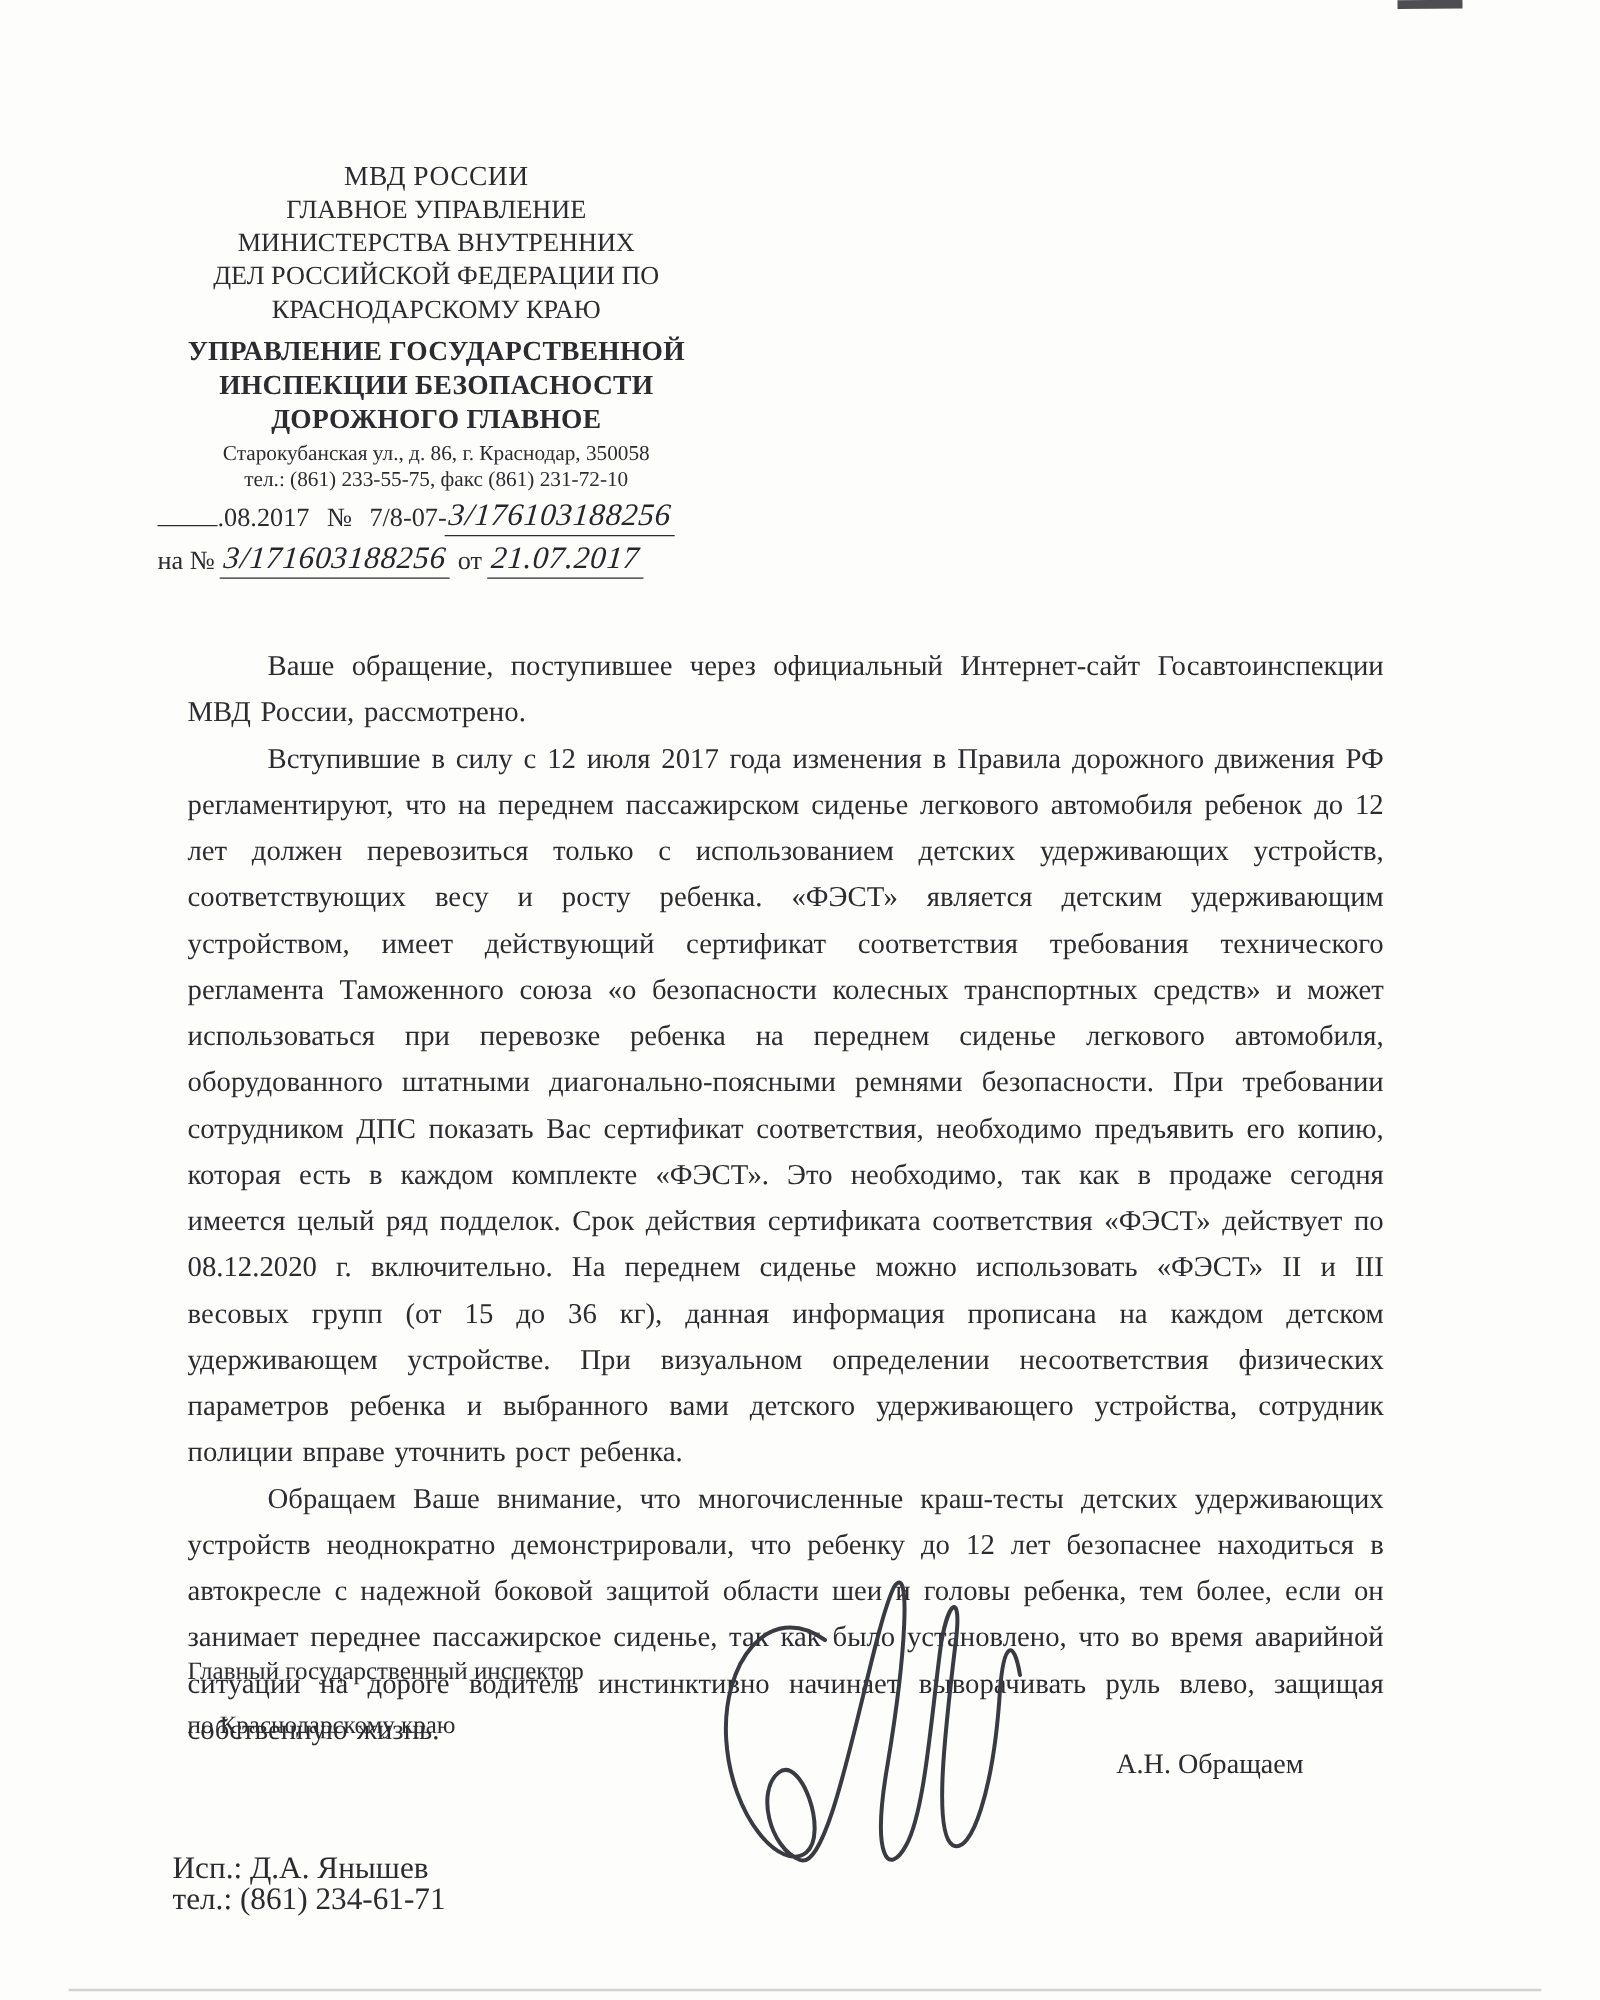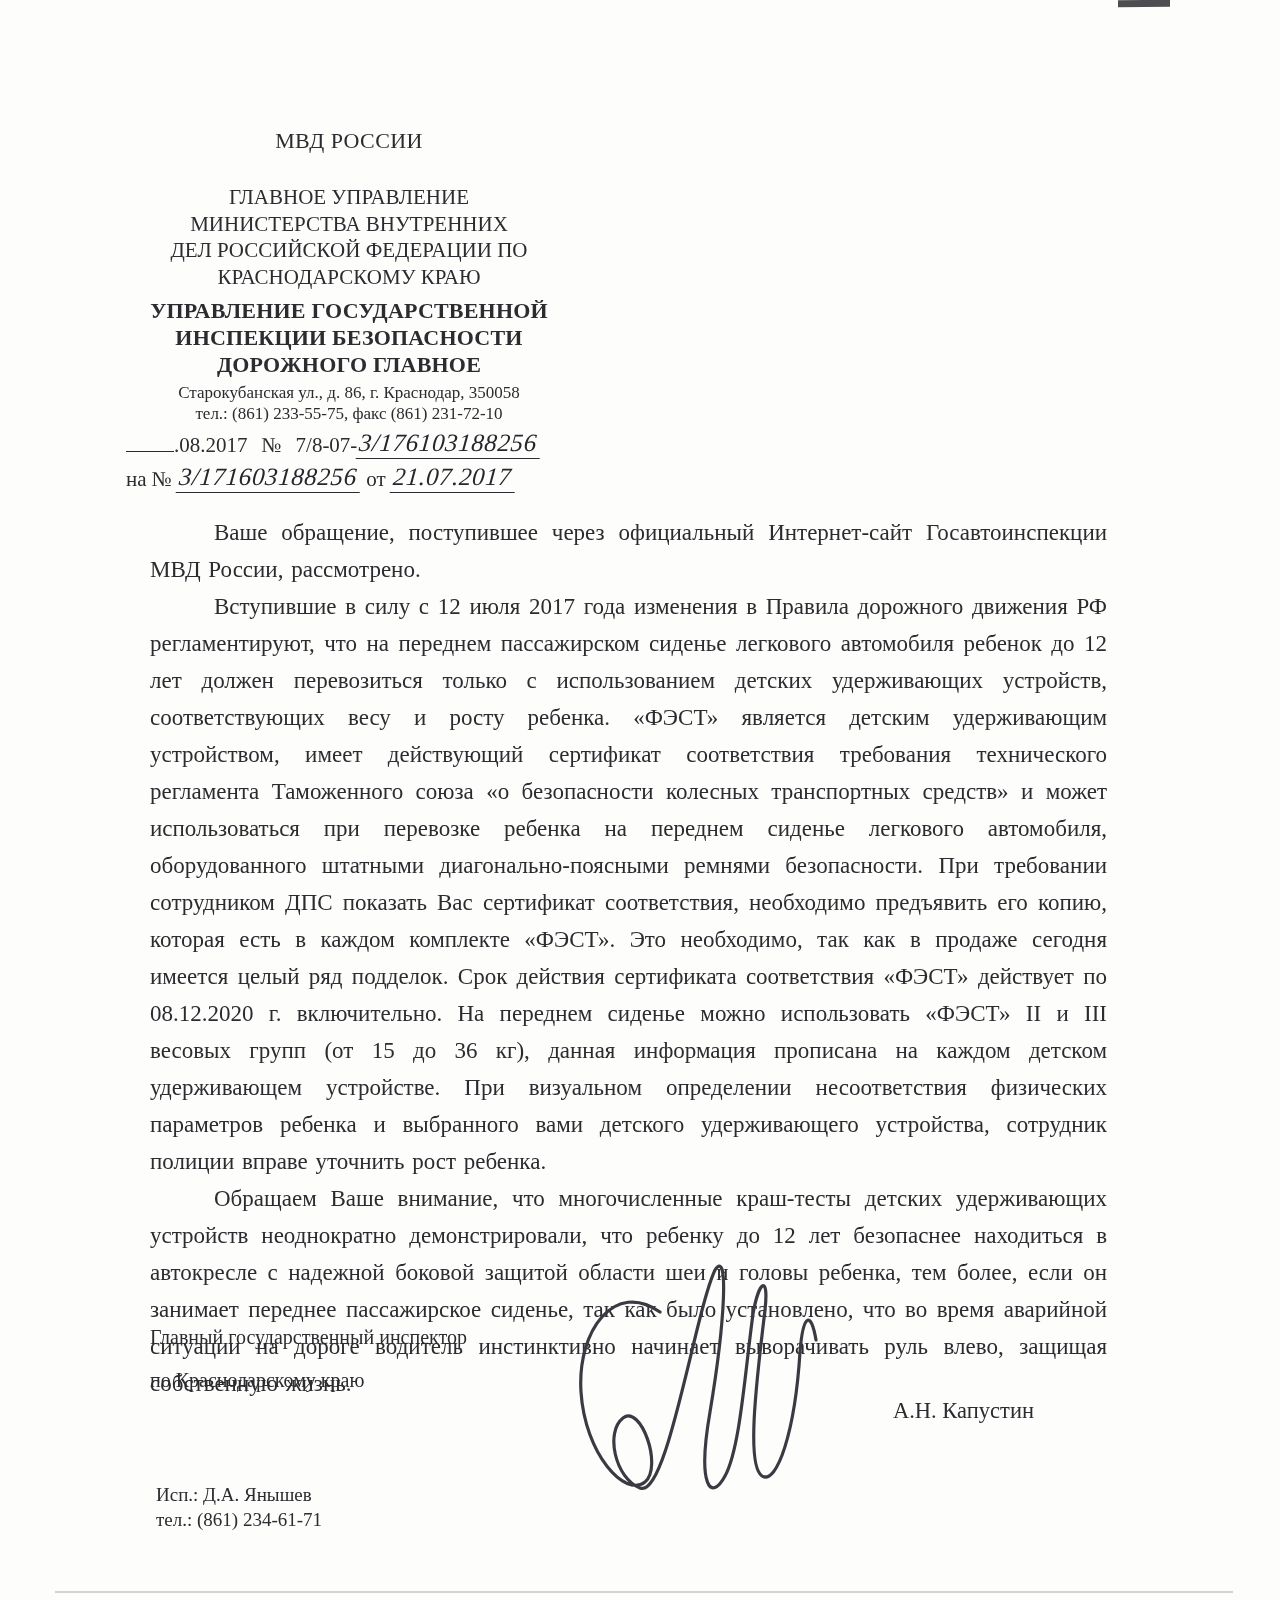--- a/index.html
+++ b/index.html
@@ -19,21 +19,21 @@
   }
   .scan-line-bottom {
     position:absolute; left:55px; top:1591px; width:1178px; height:2px;
     background:#c2c6c2; opacity:0.75;
   }
   
   .letterhead {
     position:absolute; left:126px; top:128px; width:446px;
     text-align:center;
   }
-  .org-top { font-size:22px; letter-spacing:0.4px; margin-bottom:30px; }
+  .org-top { font-size:22px; letter-spacing:0.4px; }
   .org-lines div { font-size:21px; line-height:26.5px; }
   .dept { font-weight:bold; font-size:22px; line-height:27px; margin-top:7px; letter-spacing:0.2px; }
   .addr { font-size:17px; margin-top:4px; line-height:21px; }
   .phone { font-size:17px; line-height:21px; }
   .docnum-line, .ref-line {
     text-align:left; font-size:21px; margin-top:4px; white-space:nowrap;
   }
   .docnum-line { margin-top:6px; }
   .blank-underline {
     display:inline-block; width:48px; height:17px;
@@ -58,22 +58,22 @@
   .sig-titles {
     position:absolute; left:150px; top:1316px;
     font-size:20px; line-height:43px;
   }
   .sig-name {
     position:absolute; left:893px; top:1398px; font-size:22.5px;
   }
   .signature-svg { position:absolute; left:545px; top:1252px; }
   
   .footer {
-    position:absolute; left:156px; top:1482px;
-    font-size:19px; line-height:25px;
+    position:absolute; left:138px; top:1482px;
+    font-size:25px; line-height:25px;
   }
 </style>
 </head>
 <body>
 
 <div class="page">
 
   <div class="scan-bar-top"></div>
 
   <div class="letterhead">
@@ -123,21 +123,21 @@
              C122,247 150,60 170,18
              C184,-4 180,70 165,160
              C152,235 166,250 180,224
              C195,197 200,120 208,62
              C214,28 224,22 220,58
              C210,140 202,214 217,224
              C232,233 250,180 255,100
              C258,62 266,58 271,88" fill="none" stroke="#3a3a42" stroke-width="3.2" stroke-linecap="round" stroke-linejoin="round"></path>
   </svg>
 
-  <div class="sig-name">А.Н. Капустин</div>
+  <div class="sig-name">А.Н. Обращаем</div>
 
   <div class="footer">
     <div>Исп.: Д.А. Янышев</div>
     <div>тел.: (861) 234-61-71</div>
   </div>
 
   <div class="scan-line-bottom"></div>
 
 </div>
 

